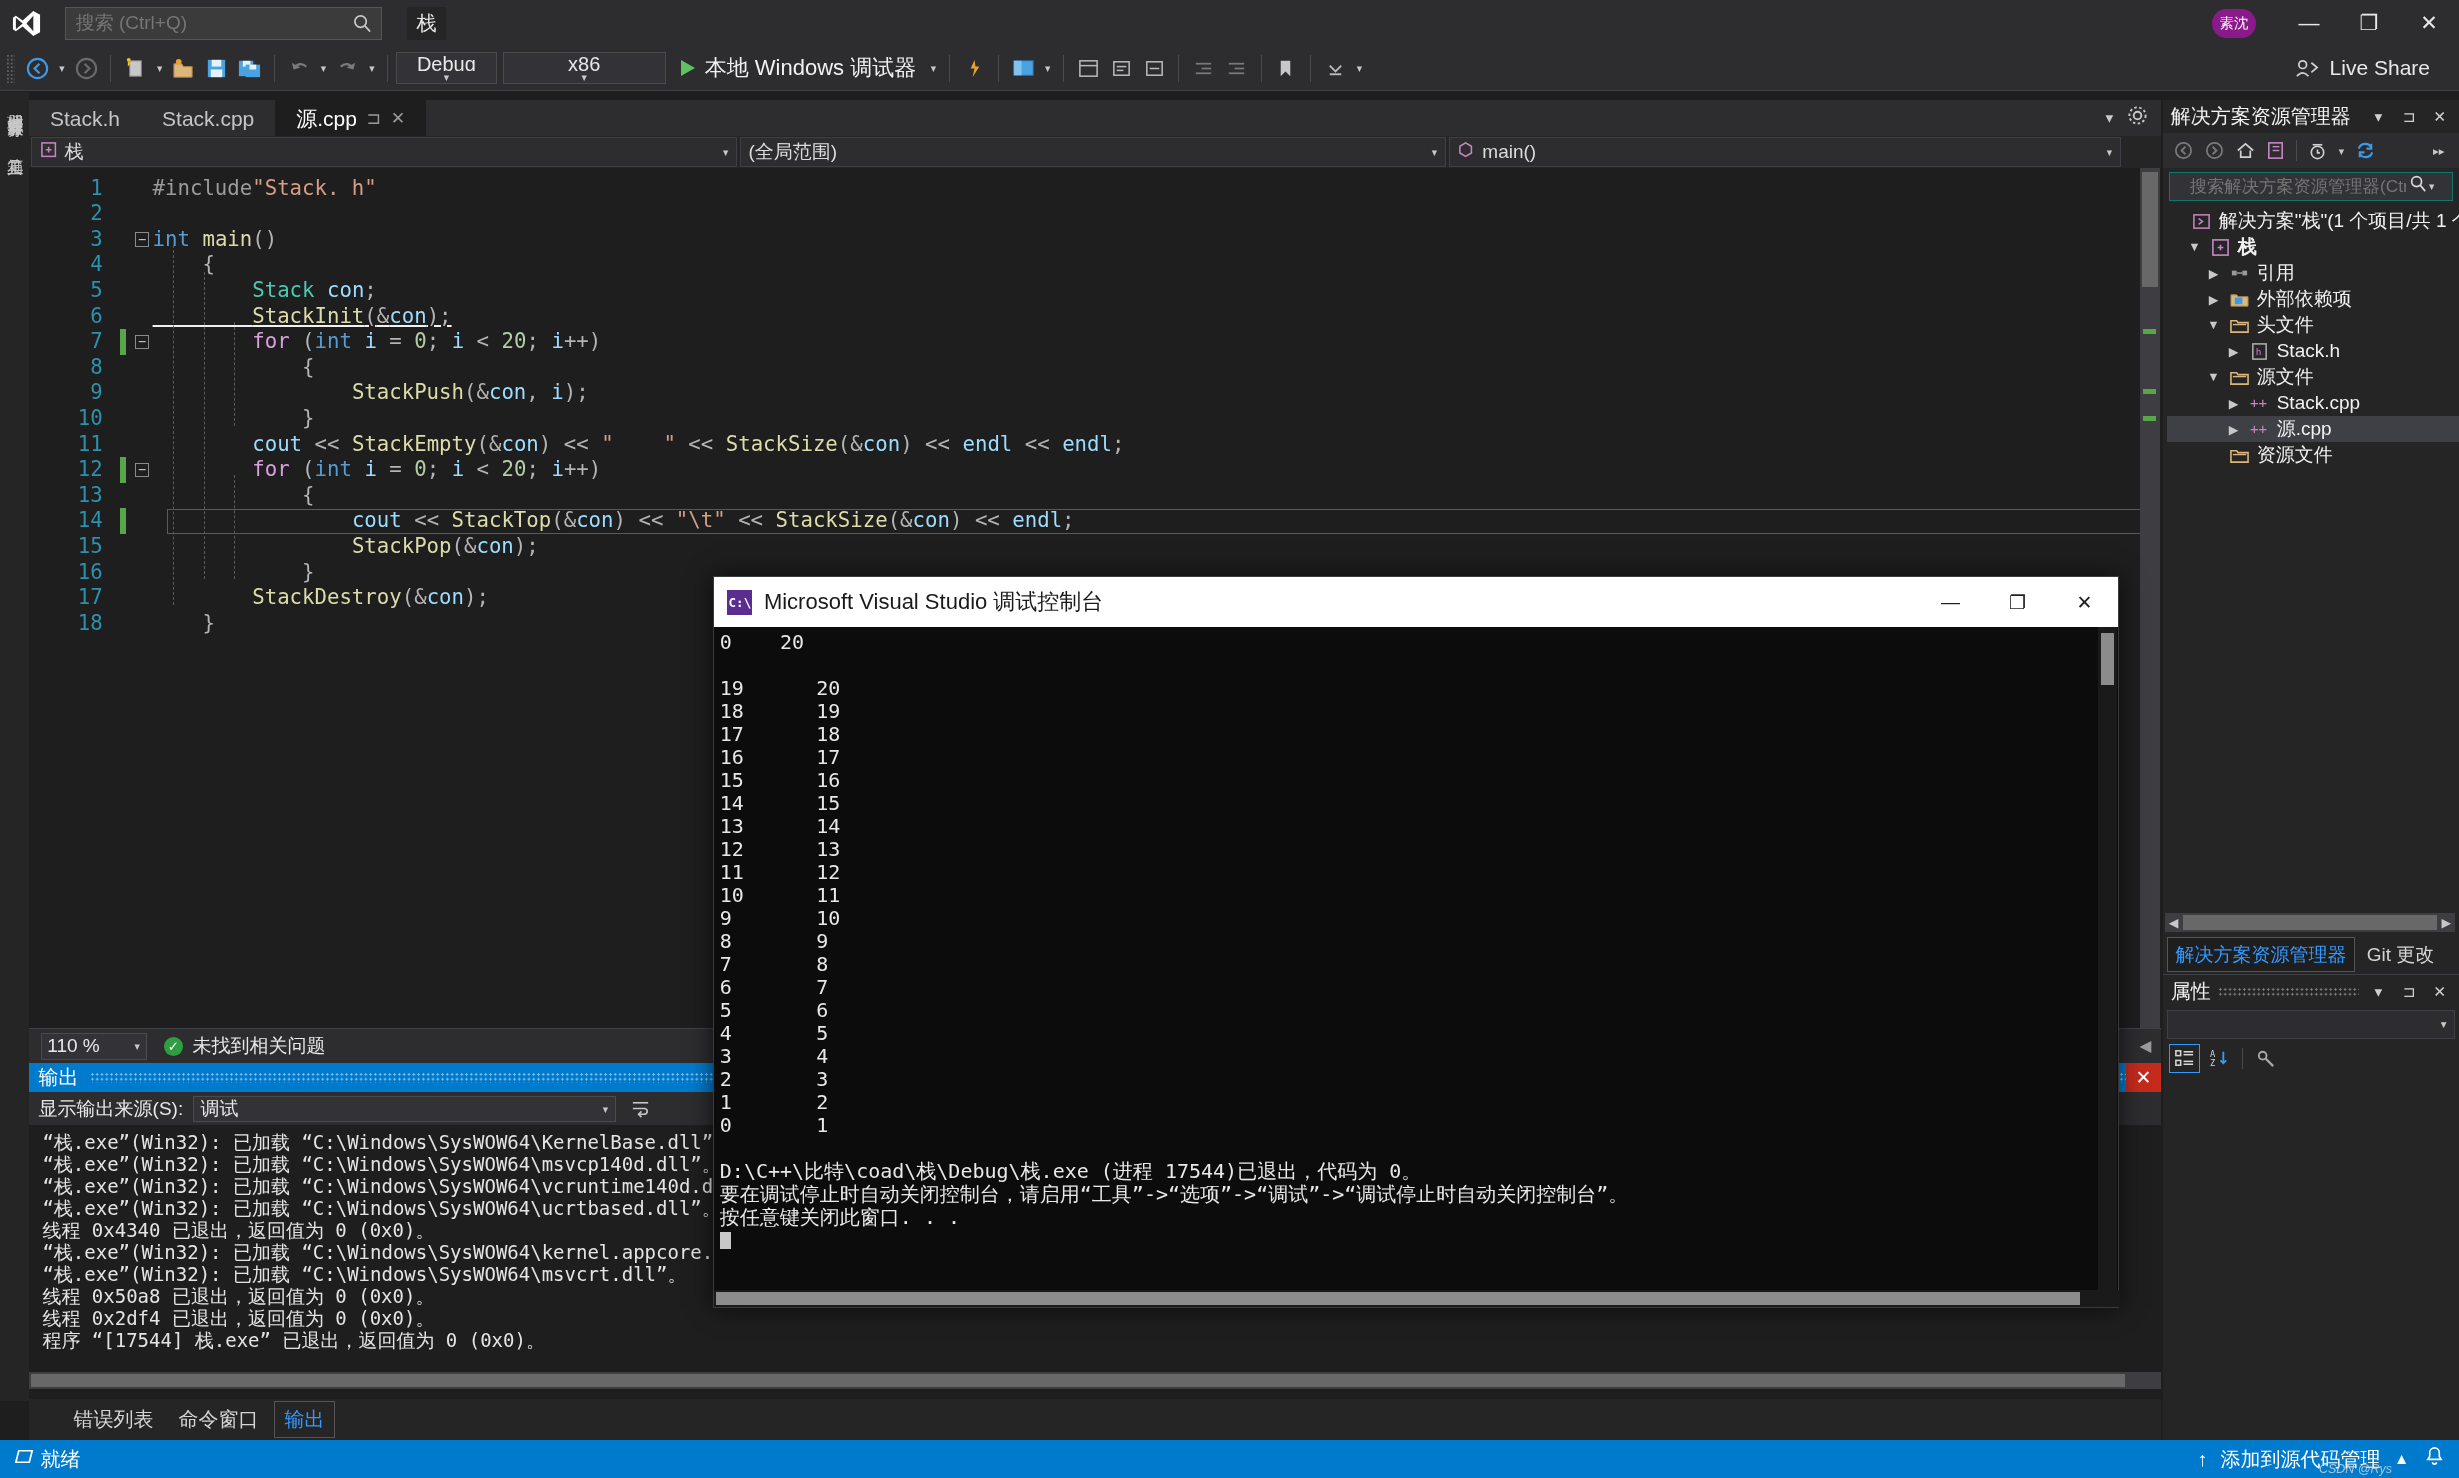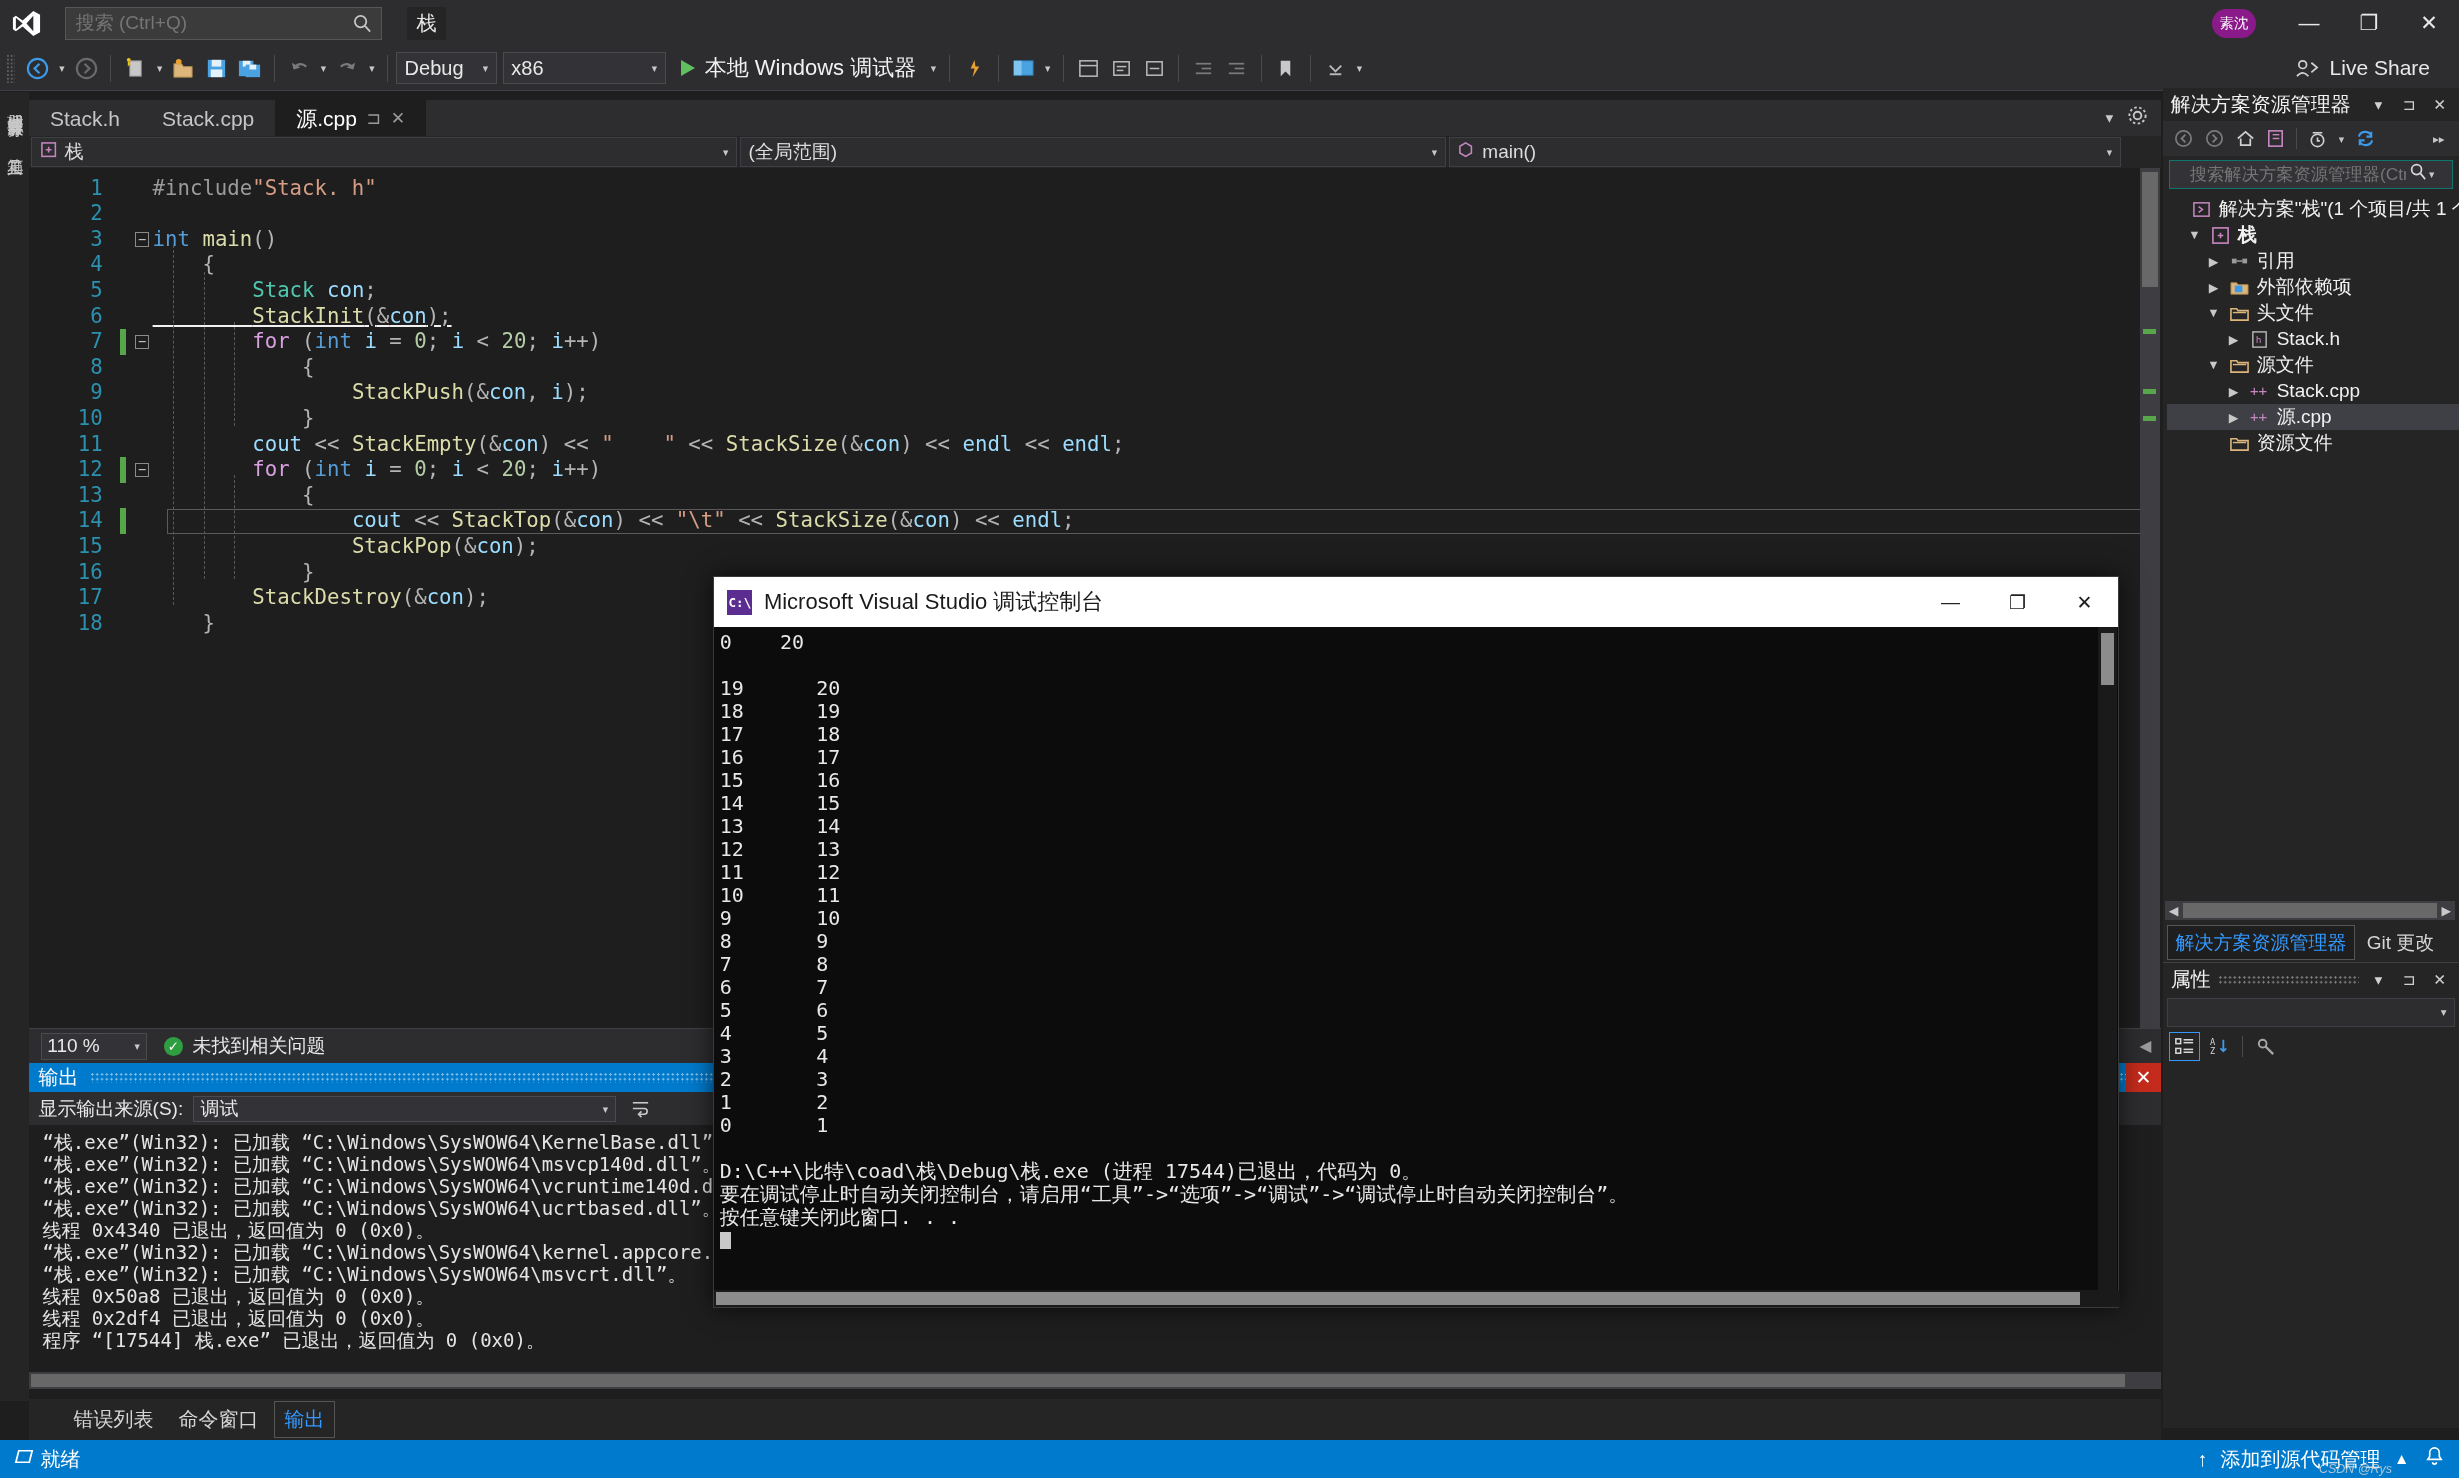--- a/index.html
+++ b/index.html
@@ -53,21 +53,21 @@
   }
   .grip{ width:9.6px; height:29px; margin-right:5.8px;
     background-image:radial-gradient(#6a6a6a 1px, transparent 1px);
     background-size:3.8px 3.8px; opacity:.8;}
   .tb-btn{ width:33px; height:35px; display:flex; align-items:center; justify-content:center; }
   .tb-caret{ width:15.4px; height:35px; display:flex;align-items:center;justify-content:center;color:#c8c8c8;font-size:10.6px;}
   .tb-sep{ width:1px; height:27px; background:#4a4a4c; margin:0 7.7px; }
   .combo{
     height:32px; background:#333337; border:1px solid #4b4b4e;
     display:flex; align-items:center; justify-content:space-between;
-    padding:0 7.7px; color:#e8e8e8; font-size:20px; margin-right:5.8px;
+    padding:0 7.7px; color:#e8e8e8; font-size:20px; margin-right:5.8px;flex-direction:column;
   }
   #combo-config{ width:101px; }
   #combo-platform{ width:163px; }
   .combo .cv{ white-space:nowrap; overflow:hidden; }
   .combo .ca{ font-size:10.6px; color:#c8c8c8; }
   #run-btn{ display:flex; align-items:center; height:37px; padding:0 9.6px; }
   #run-tri{ width:0;height:0;border-left:14.4px solid #60c060;border-top:8.6px solid transparent;border-bottom:8.6px solid transparent;margin-right:9.6px;}
   #run-label{ font-size:22px; color:#f1f1f1; white-space:nowrap; }
   #live-share{ margin-left:auto; margin-right:29px; display:flex; align-items:center; gap:9.6px; font-size:21px; color:#e8e8e8;}
 
@@ -198,21 +198,21 @@
   
   #bottom-tabs{
     position:absolute; left:29px; top:1399px; width:2132px; height:41px;
     background:#252526; display:flex; align-items:center; padding-left:35px; gap:5.8px;
   }
   .btab{ padding:3.8px 9.6px; font-size:20px; color:#d4d4d4; }
   .btab.active{ color:#3399ff; border:1px solid #555; }
 
   
   #rdock{
-    position:absolute; left:2163px; top:88px; width:296px; height:1340px; background:#252526;
+    position:absolute; left:2163px; top:100px; width:296px; height:1340px; background:#252526;
   }
   .panel-head{
     height:33px; display:flex; align-items:center; padding:0 7.7px; gap:7.7px;
     font-size:20px; color:#f1f1f1;
   }
   .panel-head .dots{ flex:1; height:9.6px;
     background-image:radial-gradient(#7a7a7a 1px, transparent 1px); background-size:4.8px 4.8px;}
   .phbtn{ width:23px;height:23px;display:flex;align-items:center;justify-content:center;color:#d0d0d0;font-size:15.4px;}
   #se-toolbar{ height:35px; background:#2d2d30; display:flex; align-items:center; gap:1.9px; padding:0 5.8px;}
   .se-tb{ width:29px;height:29px;display:flex;align-items:center;justify-content:center;color:#c8c8c8;}

